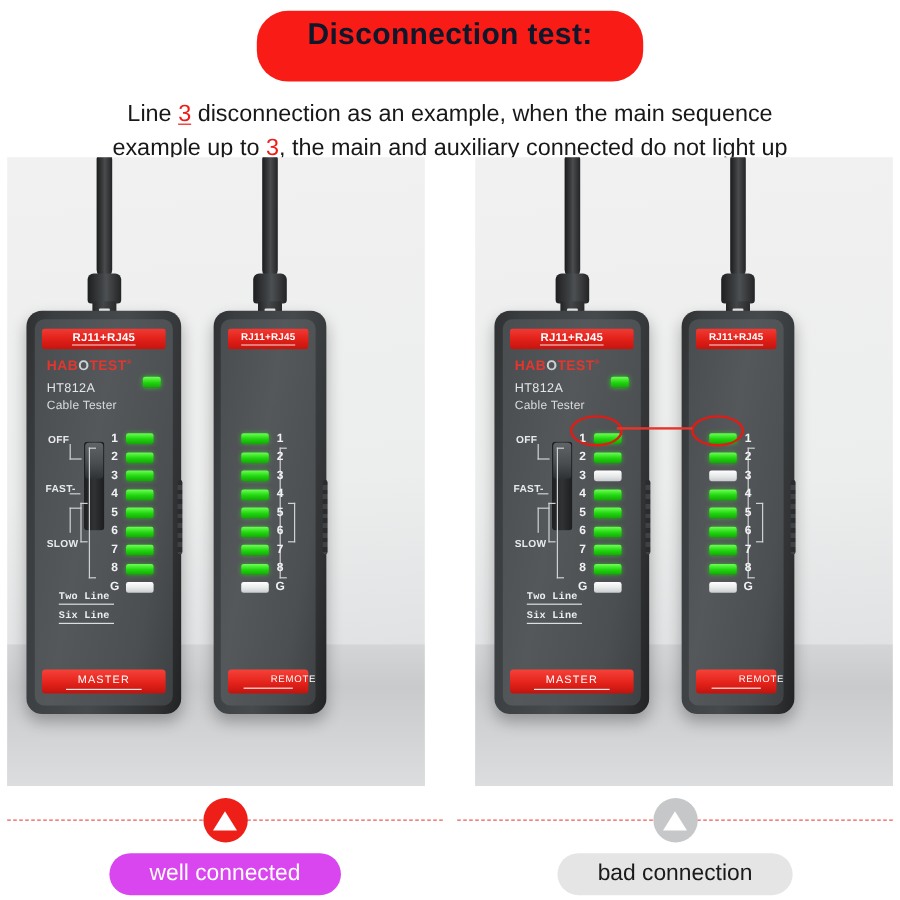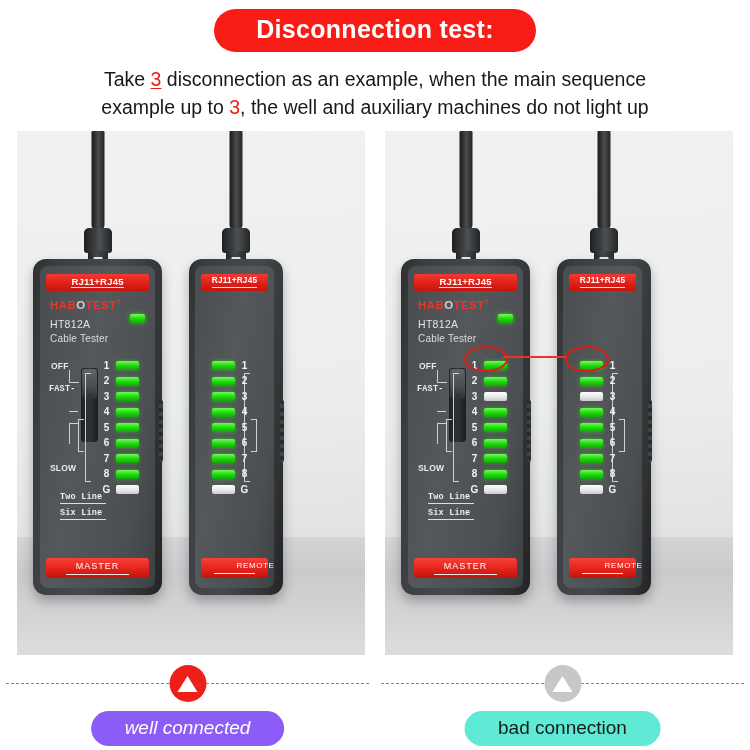--- a/index.html
+++ b/index.html
@@ -12,25 +12,25 @@
   }
 
   
   .title-wrap{
     width:100%;
     display:flex;justify-content:center;
     padding-top:9px;
   }
   .title-pill{
     background:#f91c16;
-    color:#ffffff;
+    color:#0f172a;
     font-size:25px;
     font-weight:bold;
     letter-spacing:.3px;
-    padding:8px 42px 10px 42px;
+    padding:8px 42px 26px 42px;
     border-radius:26px;
     line-height:1;
   }
 
   
   .desc{
     margin:14px auto 0 auto;
     width:640px;
     text-align:center;
     font-size:19.5px;
@@ -40,21 +40,21 @@
   .desc .hl{color:#ee1c17;}
   .desc .hl-u{color:#ee1c17;text-decoration:underline;text-underline-offset:2px;}
 
   
   .panels{
     position:absolute;
     top:131px;left:0;
     width:750px;height:526px;
     display:flex;
     justify-content:space-between;
-    padding:0 17px;
+    padding:0 6px;
     box-sizing:border-box;
   }
   .panel{
     position:relative;
     width:348px;height:524px;
     background:linear-gradient(176deg,#f1f1f1 0%,#eceded 52%,#e2e3e4 76%,#d7d8d9 100%);
     overflow:hidden;
   }
   .panel .floor{
     position:absolute;left:0;right:0;bottom:0;height:118px;
@@ -142,22 +142,22 @@
     position:absolute;right:10px;top:48px;
     width:15px;height:9px;border-radius:2px;
     background:linear-gradient(180deg,#6dff55 0%,#1fd40d 55%,#15a708 100%);
     box-shadow:0 0 4px rgba(40,230,30,.8);
   }
 
   
   .switch-zone{position:absolute;left:9px;top:95px;width:56px;height:105px;}
   .sw-label{position:absolute;color:#e7e9ea;font-size:8.5px;font-weight:bold;letter-spacing:.2px;}
   .sw-off{left:2px;top:0px;}
-  .sw-fast{left:0px;top:23px;font-family:Liberation Mono, monospace;}
-  .sw-slow{left:1px;top:102px;}
+  .sw-fast{left:0px;top:41px;}
+  .sw-slow{left:1px;top:87px;}
   .sw-bracket{position:absolute;border-color:#cfd2d4;border-style:solid;}
   .b1{left:20px;top:9px;width:9px;height:12px;border-width:0 0 1px 1px;}
   .b2{left:20px;top:50px;width:9px;height:0;border-width:1px 0 0 0;}
   .b3{left:20px;top:62px;width:9px;height:20px;border-width:1px 0 0 1px;}
   .sw-track{
     position:absolute;left:31px;top:6px;width:17px;height:74px;
     background:linear-gradient(90deg,#1d1f20 0%,#303233 50%,#1b1d1e 100%);
     border-radius:4px;border:1px solid #55585a;
   }
   .sw-knob{
@@ -251,33 +251,33 @@
     width:0;height:0;
     border-left:10px solid transparent;
     border-right:10px solid transparent;
     border-bottom:16px solid #ffffff;
   }
   .cap-pill{
     position:absolute;top:48px;left:50%;transform:translateX(-50%);
     padding:7px 34px 9px 34px;border-radius:22px;
     font-size:19px;line-height:1;white-space:nowrap;
   }
-  .cap-pill.red{background:#8b5cf6;color:#ffffff;font-style:italic;}
-  .cap-pill.gray{background:#5eead4;color:#1a1a1a;}
+  .cap-pill.red{background:#d946ef;color:#ffffff;}
+  .cap-pill.gray{background:#e5e5e5;color:#1a1a1a;}
 </style>
 </head>
 <body>
 
 <div class="title-wrap">
   <div class="title-pill">Disconnection test:</div>
 </div>
 
 <div class="desc">
-  <span>Take </span><span class="hl-u">3</span><span> disconnection as an example, when the main sequence</span><br>
-  <span>example up to </span><span class="hl">3</span><span>, the well and auxiliary machines do not light up</span>
+  <span>Line </span><span class="hl-u">3</span><span> disconnection as an example, when the main sequence</span><br>
+  <span>example up to </span><span class="hl">3</span><span>, the main and auxiliary connected do not light up</span>
 </div>
 
 <div class="panels">
 
   <div class="panel">
     <div class="floor"></div>
 
     <div class="cable" style="left:16px;top:0;width:129px;height:132px;">
       <div class="cord" style="top:-4px;height:104px;"></div>
       <div class="boot" style="top:97px;"></div>

